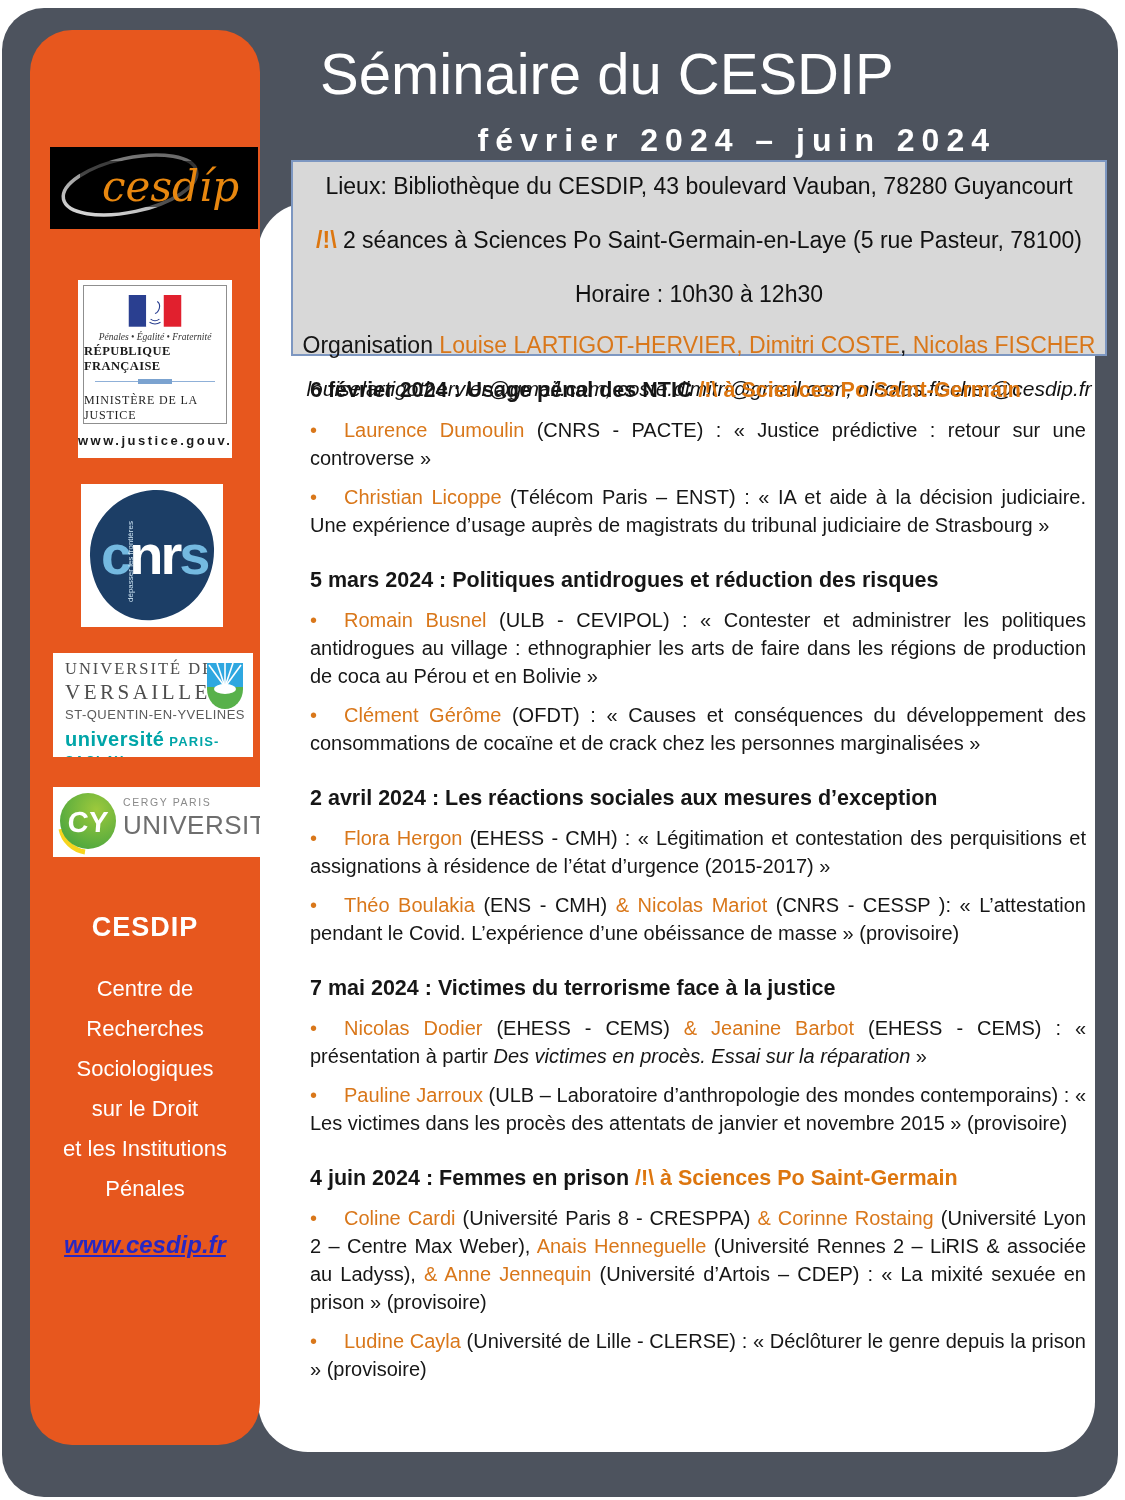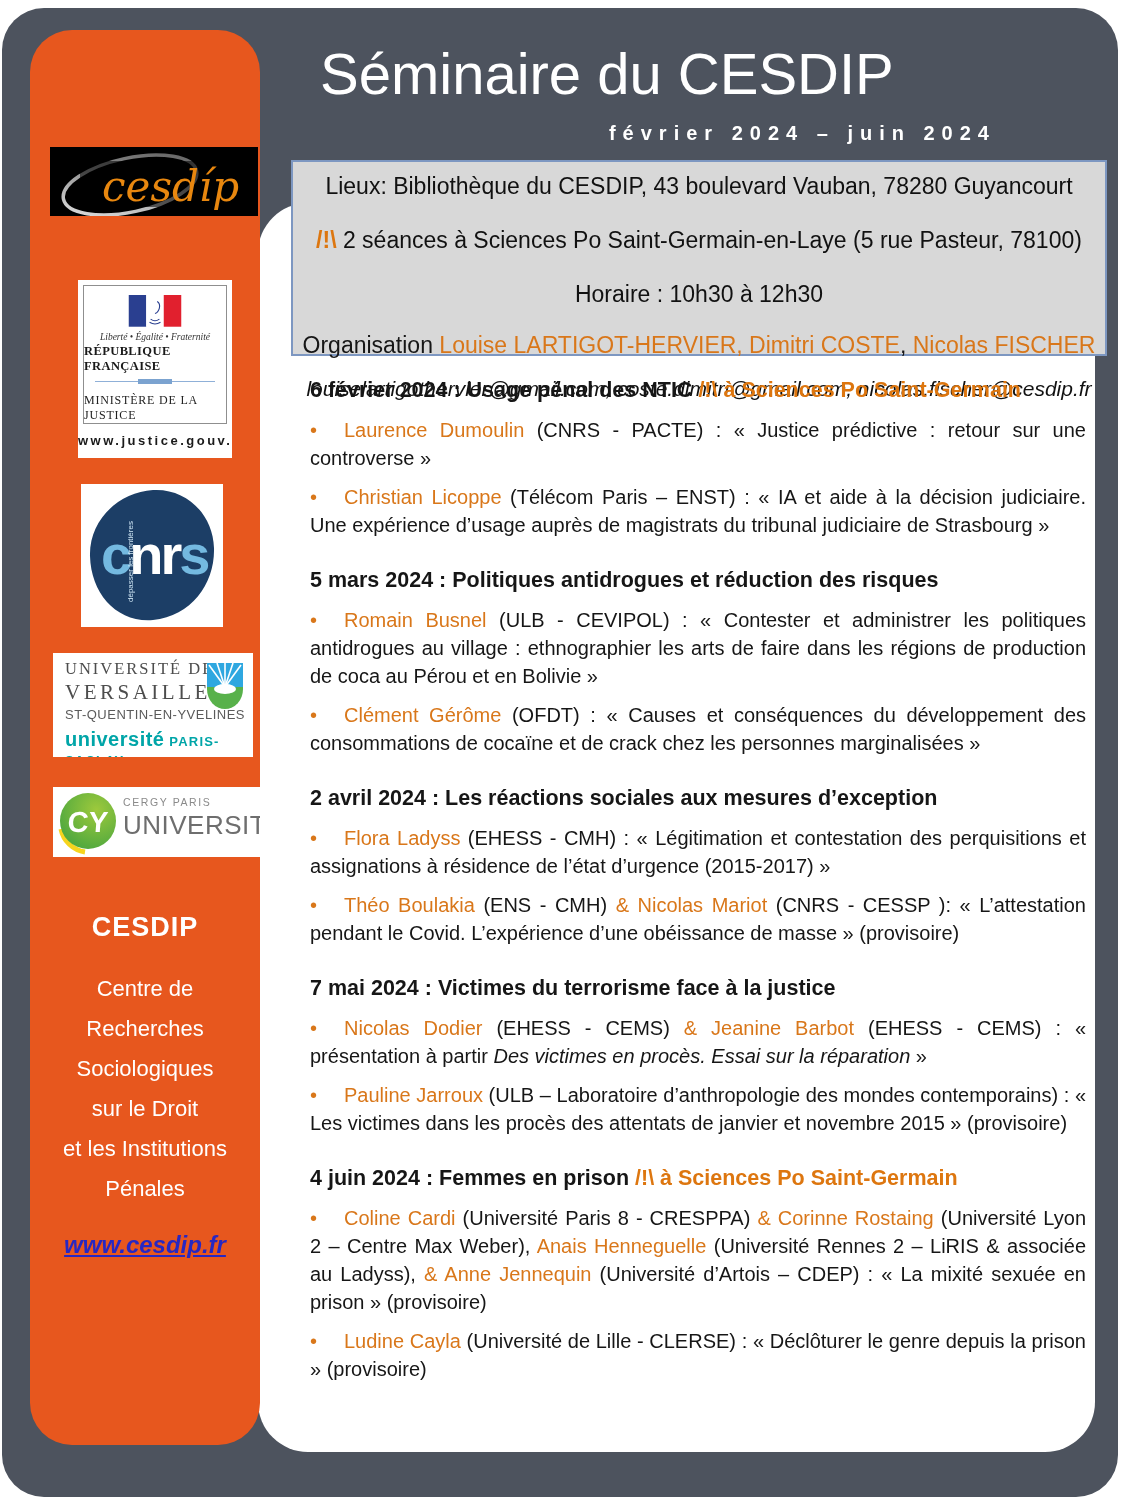--- a/index.html
+++ b/index.html
@@ -6,39 +6,39 @@
   .page{position:relative;width:1125px;height:1500px;background:#ffffff;overflow:hidden;
         font-family:"Liberation Sans",sans-serif;}
   .slate{position:absolute;left:2px;top:8px;width:1116px;height:1489px;
          background:#4d535e;border-radius:42px;z-index:1;}
   .main-panel{position:absolute;left:258px;top:203px;width:837px;height:1249px;
          background:#ffffff;border-radius:50px;z-index:2;}
   
   .title{position:absolute;left:320px;top:40px;z-index:3;color:#ffffff;
          font-size:58px;font-weight:400;letter-spacing:0px;text-align:center;}
   .date-range{position:absolute;left:420px;top:122px;width:576px;z-index:3;text-align:right;
-         color:#ffffff;font-weight:bold;font-size:20px;letter-spacing:7px;}
+         color:#ffffff;font-weight:bold;font-size:32px;letter-spacing:7px;}
   
   .info-box{position:absolute;left:291px;top:160px;width:816px;height:196px;z-index:5;
          background:#d8d8d8;border:2px solid #7d97c1;box-sizing:border-box;
          display:flex;flex-direction:column;align-items:center;justify-content:flex-start;
          padding-top:11px;gap:12px;}
   .info-line{font-size:23px;color:#111;line-height:27px;margin-bottom:15px;text-align:center;}
   .info-line.l3{margin-bottom:12px;}
   .info-line.l4{margin-bottom:6px;}
   .info-emails{font-size:21px;font-style:italic;color:#111;text-align:left;}
   .warn{color:#dd760f;font-weight:bold;}
   .org{color:#d9771a;}
   .blk{color:#161616;}
   .ital{font-style:italic;}
   
   .sidebar{position:absolute;left:30px;top:30px;width:230px;height:1415px;
          background:#e7571e;border-radius:42px;z-index:4;}
   .logo-box{position:absolute;background:#ffffff;overflow:hidden;}
-  .cesdip-logo{left:20px;top:117px;width:208px;height:69px;background:#000000;}
+  .cesdip-logo{left:20px;top:117px;width:208px;height:82px;background:#000000;}
   .justice-logo{left:48px;top:250px;width:154px;height:178px;}
   .j-inner{margin:5px 5px 0 5px;border:1px solid #8f8f8f;padding-top:9px;height:128px;
            display:flex;flex-direction:column;align-items:center;}
   .j-motto{font-family:"Liberation Serif",serif;font-style:italic;font-size:9.5px;color:#333;margin-top:5px;}
   .j-rep{font-family:"Liberation Serif",serif;font-size:12.5px;font-weight:bold;color:#1a1a1a;margin-top:2px;letter-spacing:.4px;}
   .j-div{width:120px;border-top:1px solid #8fb0d8;margin-top:7px;position:relative;height:6px;}
   .j-div span{position:absolute;left:43px;top:-3px;width:34px;height:5px;background:#7ba3d0;display:block;}
   .j-min{font-size:12px;color:#222;letter-spacing:.8px;margin-top:8px;font-family:"Liberation Serif",serif;}
   .j-www{text-align:center;font-size:13px;font-weight:bold;color:#1a1a1a;letter-spacing:2.5px;margin-top:9px;}
   .cnrs-logo{left:51px;top:454px;width:142px;height:143px;}
@@ -106,21 +106,21 @@
 
     <div class="logo-box justice-logo">
       <div class="j-inner">
         <svg width="96" height="58" viewBox="0 0 96 58">
           <rect x="0" y="0" width="32" height="58" fill="#2a3f90"></rect>
           <rect x="32" y="0" width="32" height="58" fill="#ffffff"></rect>
           <rect x="64" y="0" width="32" height="58" fill="#e1202e"></rect>
           <path d="M40 44 q8 6 16 0 M38 50 q10 6 20 0" stroke="#2a3f90" stroke-width="2" fill="none"></path>
           <path d="M52 12 q6 4 4 12 q-2 8 -8 10" stroke="#2a3f90" stroke-width="2" fill="none"></path>
         </svg>
-        <div class="j-motto">Liberté • Égalité • Fraternité</div>
+        <div class="j-motto">Pénales • Égalité • Fraternité</div>
         <div class="j-rep">RÉPUBLIQUE FRANÇAISE</div>
         <div class="j-div">
             <span></span>
           </div>
         <div class="j-min">MINISTÈRE DE LA JUSTICE</div>
       </div>
       <div class="j-www">www.justice.gouv.fr</div>
     </div>
 
     <div class="logo-box cnrs-logo">
@@ -195,21 +195,21 @@
         <p class="bullet-para"><span class="dot">•</span><span class="org">Laurence Dumoulin</span><span class="blk"> (CNRS - PACTE) : « Justice prédictive : retour sur une controverse »</span></p>
         <p class="bullet-para"><span class="dot">•</span><span class="org">Christian Licoppe</span><span class="blk"> (Télécom Paris – ENST) : « IA et aide à la décision judiciaire. Une expérience d’usage auprès de magistrats du tribunal judiciaire de Strasbourg »</span></p>
       </div>
       <div class="section">
         <div class="sec-heading"><span class="blk">5 mars 2024 : Politiques antidrogues et réduction des risques</span></div>
         <p class="bullet-para"><span class="dot">•</span><span class="org">Romain Busnel</span><span class="blk"> (ULB - CEVIPOL)  : « Contester et administrer les politiques antidrogues au village : ethnographier les arts de faire dans les régions de production de coca au Pérou et en Bolivie »</span></p>
         <p class="bullet-para"><span class="dot">•</span><span class="org">Clément Gérôme</span><span class="blk"> (OFDT)  : « Causes et conséquences du développement des consommations de cocaïne et de crack chez les personnes marginalisées  »</span></p>
       </div>
       <div class="section">
         <div class="sec-heading"><span class="blk">2 avril 2024 : Les réactions sociales aux mesures d’exception</span></div>
-        <p class="bullet-para"><span class="dot">•</span><span class="org">Flora Ladyss</span><span class="blk"> (EHESS - CMH)  : « Légitimation et contestation des perquisitions et assignations à résidence de l’état d’urgence (2015-2017) »</span></p>
+        <p class="bullet-para"><span class="dot">•</span><span class="org">Flora Hergon</span><span class="blk"> (EHESS - CMH)  : « Légitimation et contestation des perquisitions et assignations à résidence de l’état d’urgence (2015-2017) »</span></p>
         <p class="bullet-para"><span class="dot">•</span><span class="org">Théo Boulakia</span><span class="blk"> (ENS - CMH) </span><span class="org">&amp; Nicolas Mariot</span><span class="blk"> (CNRS - CESSP ): « L’attestation pendant le Covid. L’expérience d’une obéissance de masse » (provisoire)</span></p>
       </div>
       <div class="section">
         <div class="sec-heading"><span class="blk">7 mai 2024 : Victimes du terrorisme face à la justice</span></div>
         <p class="bullet-para"><span class="dot">•</span><span class="org">Nicolas Dodier</span><span class="blk"> (EHESS - CEMS) </span><span class="org">&amp; Jeanine Barbot</span><span class="blk"> (EHESS - CEMS) : « présentation à partir </span><span class="blk ital">Des victimes en procès. Essai sur la réparation</span><span class="blk"> »</span></p>
         <p class="bullet-para"><span class="dot">•</span><span class="org">Pauline Jarroux</span><span class="blk"> (ULB – Laboratoire d’anthropologie des mondes contemporains)  : « Les victimes dans les procès des attentats de janvier et novembre 2015 » (provisoire)</span></p>
       </div>
       <div class="section">
         <div class="sec-heading"><span class="blk"> 4 juin 2024 : Femmes en prison </span><span class="org">/!\ à Sciences Po Saint-Germain</span></div>
         <p class="bullet-para"><span class="dot">•</span><span class="org">Coline Cardi</span><span class="blk"> (Université Paris 8 - CRESPPA) </span><span class="org">&amp; Corinne Rostaing</span><span class="blk"> (Université Lyon 2 – Centre Max Weber), </span><span class="org">Anais Henneguelle</span><span class="blk"> (Université Rennes 2 – LiRIS &amp; associée au Ladyss), </span><span class="org">&amp; Anne Jennequin</span><span class="blk"> (Université d’Artois – CDEP) : « La mixité sexuée en prison » (provisoire)</span></p>

